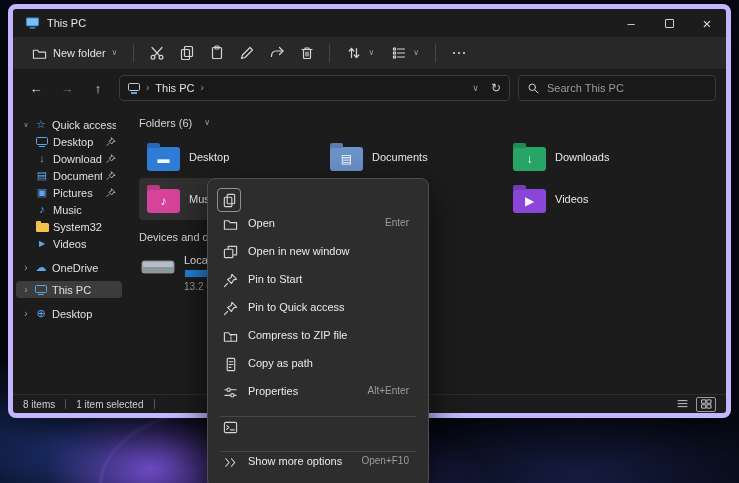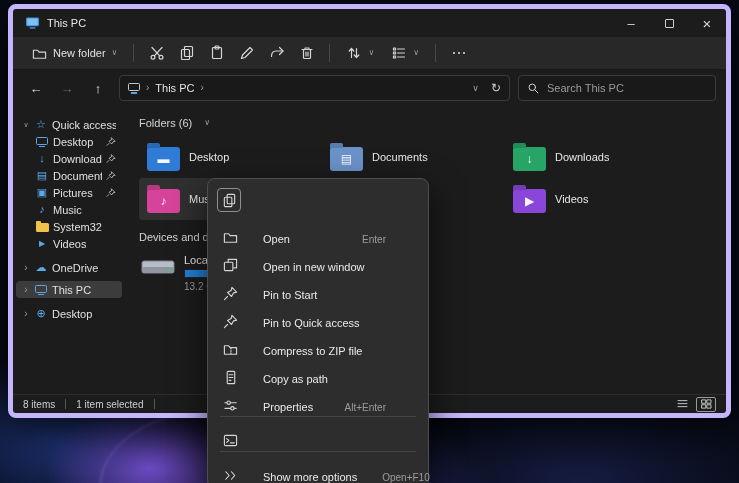--- a/index.html
+++ b/index.html
@@ -72,24 +72,24 @@
 
   .statusbar{height:19px;border-top:1px solid #2d2d2d;display:flex;align-items:center;gap:10px;padding:0 10px;font-size:10px;color:#cfcfcf;flex-shrink:0}
   .vsep{width:1px;height:10px;background:#555}
   .sb-views{margin-left:auto;display:flex;gap:4px;align-items:center}
   .sb-view{width:20px;height:15px;display:flex;align-items:center;justify-content:center;border-radius:2px}
   .sb-view.active{border:1px solid #9a9a9a}
 
   .context-menu{position:absolute;left:207px;top:178px;width:222px;background:#2d2d2d;border:1px solid #4e4e4e;border-radius:8px;box-shadow:0 12px 34px rgba(0,0,0,.65);padding:4px;z-index:50}
   .qa-row{height:34px;display:flex;align-items:center;padding:0 5px}
   .qa-btn{width:24px;height:24px;border:1px solid #8f8f8f;border-radius:4px;display:flex;align-items:center;justify-content:center}
-  .cm-item{height:28px;display:flex;align-items:flex-end;gap:25px;padding:0 6px 0 10px;border-radius:4px;font-size:11px;color:#eaeaea}
+  .cm-item{height:28px;display:flex;align-items:flex-start;gap:10px;padding:0 6px 0 10px;border-radius:4px;font-size:11px;color:#eaeaea}
   .cm-ic{width:16px;display:flex;justify-content:center;flex-shrink:0}
   .cm-label{flex:1;white-space:nowrap}
-  .cm-short{font-size:10px;color:#9c9c9c;margin-right:32px}
+  .cm-short{font-size:10px;color:#9c9c9c;margin-right:9px}
   .cm-sep{height:1px;background:#464646;margin:3px 8px}
 
   svg.ic{stroke:#d6d6d6;fill:none;stroke-width:1.2;stroke-linecap:round;stroke-linejoin:round}
   svg.ic .fl{fill:#d6d6d6;stroke:none}
 </style>
 </head>
 <body>
 
 <div class="wallpaper">
   <div class="petal p1"></div>

